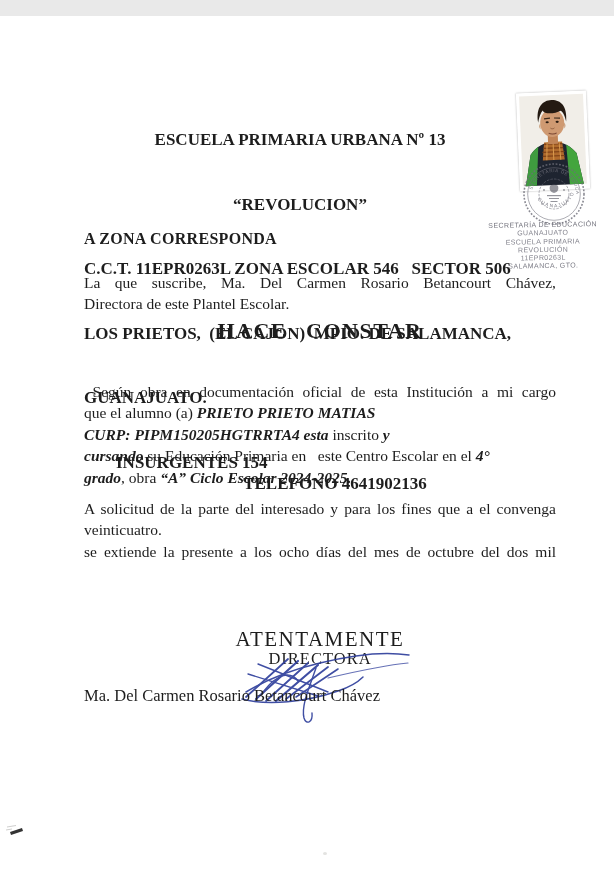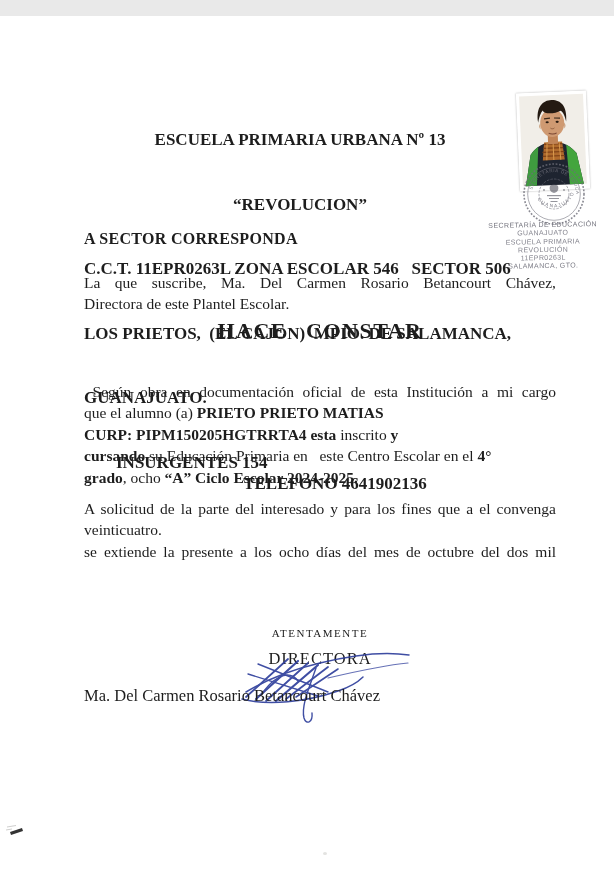--- a/index.html
+++ b/index.html
@@ -34,28 +34,28 @@
   .stamp-text div:nth-child(6){ color:#7b7b85; }
 
   
   .salutation { left:84px; top:214px; font-weight:bold; font-size:16px; letter-spacing:.3px; }
   .blocktext  { left:84px; width:472px; font-size:15.5px; line-height:21.4px; }
   .intro { top:256px; }
   .p1    { top:365px; }
   .p2    { top:482px; }
   .tline { white-space:pre-wrap; }
   .tline.just { text-align:justify; text-align-last:justify; }
-  .b { font-weight:bold; }
+  .b { font-weight:bold;font-style:italic; }
 
   .title { left:84px; top:302px; width:472px; text-align:center;
            font-weight:bold; font-size:22px; letter-spacing:1.5px; word-spacing:12px; }
 
   
   .closing { left:84px; top:611px; width:472px; text-align:center;
-             font-size:11px; letter-spacing:1.5px; }
+             font-size:21px; letter-spacing:1.5px; }
   .role    { left:84px; top:633px; width:472px; text-align:center;
              font-size:16.5px; letter-spacing:1px; }
   .sig-name{ left:84px; top:670px; width:472px; text-align:left; font-size:16.5px; }
   .sig-svg { left:232px; top:618px; width:180px; height:92px; }
 
   
   .smudge-bl { left:6px; top:806px; width:22px; height:16px; }
   .dot-bc { left:323px; top:836px; width:4px; height:3px; background:#e3e3e1; border-radius:50%; }
 </style>
 </head>
@@ -136,35 +136,35 @@
 
   <div class="abs stamp-text">
       <div>SECRETARÍA DE EDUCACIÓN</div>
       <div>GUANAJUATO</div>
       <div>ESCUELA PRIMARIA</div>
       <div>REVOLUCIÓN</div>
       <div>11EPR0263L</div>
       <div>SALAMANCA, GTO.</div>
     </div>
 
-  <div class="abs salutation">A SECTOR CORRESPONDA</div>
+  <div class="abs salutation">A ZONA CORRESPONDA</div>
 
   <div class="abs blocktext intro">
       <div class="tline just"><span>La que suscribe, Ma. Del Carmen Rosario Betancourt Chávez,</span></div>
       <div class="tline"><span>Directora de este Plantel Escolar.</span></div>
     </div>
 
   <div class="abs title">HACE CONSTAR</div>
 
   <div class="abs blocktext p1">
       <div class="tline just"><span>&nbsp;Según obra en documentación oficial de esta Institución a mi cargo</span></div>
       <div class="tline"><span>que el alumno (a) </span><span class="b">PRIETO PRIETO MATIAS</span></div>
       <div class="tline"><span class="b">CURP: PIPM150205HGTRRTA4 esta</span><span> inscrito </span><span class="b">y</span></div>
       <div class="tline"><span class="b">cursando</span><span> su Educación Primaria en&nbsp;&nbsp; este Centro Escolar en el </span><span class="b">4°</span></div>
-      <div class="tline"><span class="b">grado</span><span>, ocho </span><span class="b">“A” Ciclo Escolar 2024-2025.</span></div>
+      <div class="tline"><span class="b">grado</span><span>, obra </span><span class="b">“A” Ciclo Escolar 2024-2025.</span></div>
     </div>
 
   <div class="abs blocktext p2">
       <div class="tline just"><span>A solicitud de la parte del interesado y para los fines que a el convenga</span></div>
       <div class="tline"><span>veinticuatro.</span></div>
       <div class="tline just"><span>se extiende la presente a los ocho días del mes de octubre del dos mil</span></div>
     </div>
 
   <div class="abs closing">ATENTAMENTE</div>
   <div class="abs role">DIRECTORA</div>

